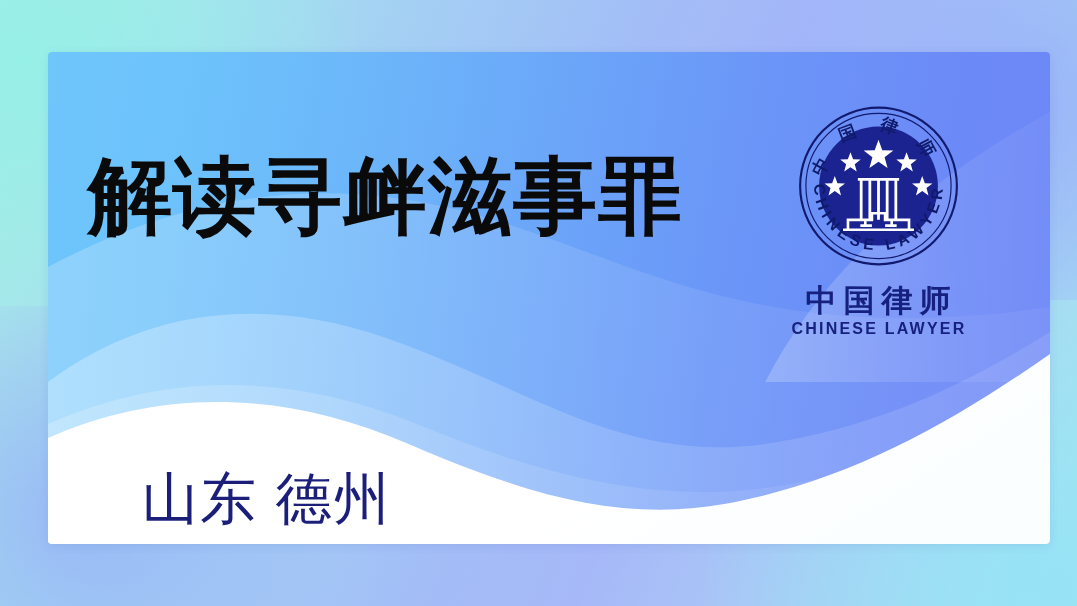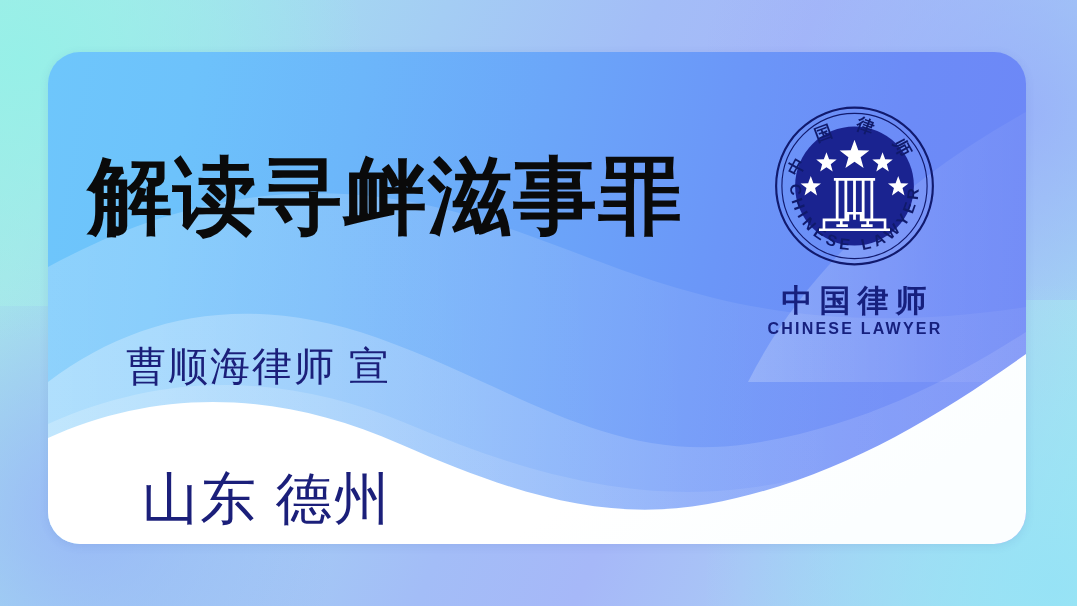--- a/index.html
+++ b/index.html
@@ -59,31 +59,32 @@
     pointer-events: none;
   }
 
   
   #slide-card {
     position: absolute;
     left: 48px;
     top: 52px;
     width: 978px;
     height: 492px;
-    border-radius: 32px;
+    border-radius: 4px;
     overflow: hidden;
     background: linear-gradient(100deg,
       #6ec6fb 0%,
       #6dc2fb 14%,
       #6cb6fa 30%,
       #6ba6f9 48%,
       #6b96f8 66%,
       #6c8bf7 82%,
       #6d86f7 100%);
     box-shadow: 0 2px 10px rgba(60,90,170,0.12);
+    padding-left: 24px;
   }
 
   #card-deco-layer {
     position: absolute;
     inset: 0;
     width: 100%;
     height: 100%;
     display: block;
   }
 
@@ -203,21 +204,20 @@
 
       <path d="M0,372 C120,318 240,322 360,372 C470,418 580,452 700,436 C810,422 900,376 978,330 L978,492 L0,492 Z" fill="url(#paleWaveGrad2)"></path>
 
       <path d="M0,386 C110,336 230,338 352,392 C470,444 560,470 660,452 C780,430 880,372 978,302 L978,492 L0,492 Z" fill="url(#whiteWaveGrad)"></path>
     </svg>
 
     <div id="title-block">
       <h1 id="slide-title">解读寻衅滋事罪</h1>
     </div>
 
-    <div id="presenter-line">曹顺海律师 宣</div>
 
     <div id="location-line">山东 德州</div>
 
     <div id="logo-block">
 
       <svg id="lawyer-emblem" viewBox="0 0 200 200">
         <defs>
           <path id="arcTopPath" d="M 34,100 A 66,66 0 0 1 166,100"></path>
           <path id="arcBottomPath" d="M 22,100 A 78,78 0 0 0 178,100"></path>
         </defs>

